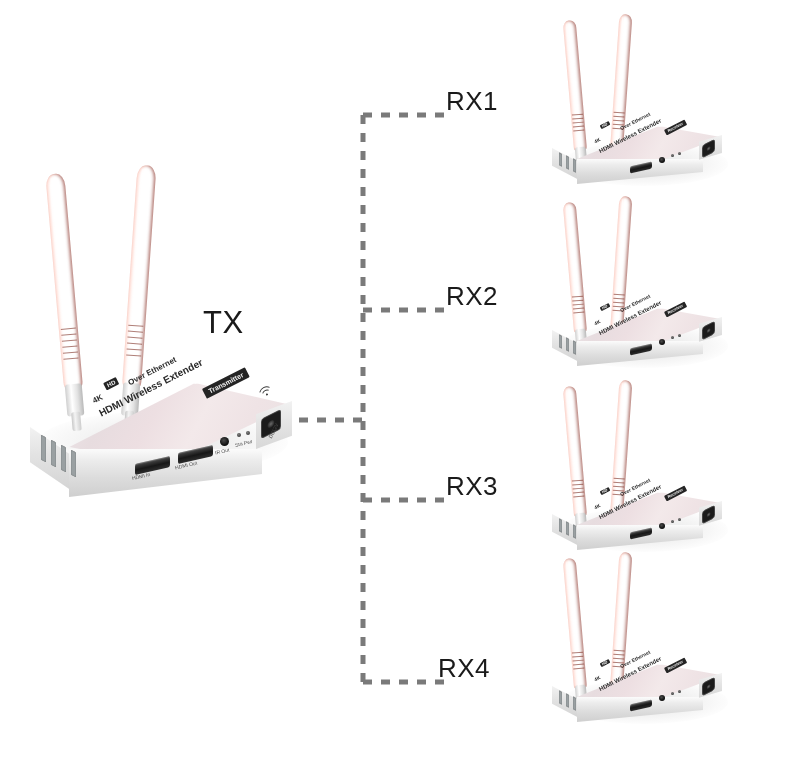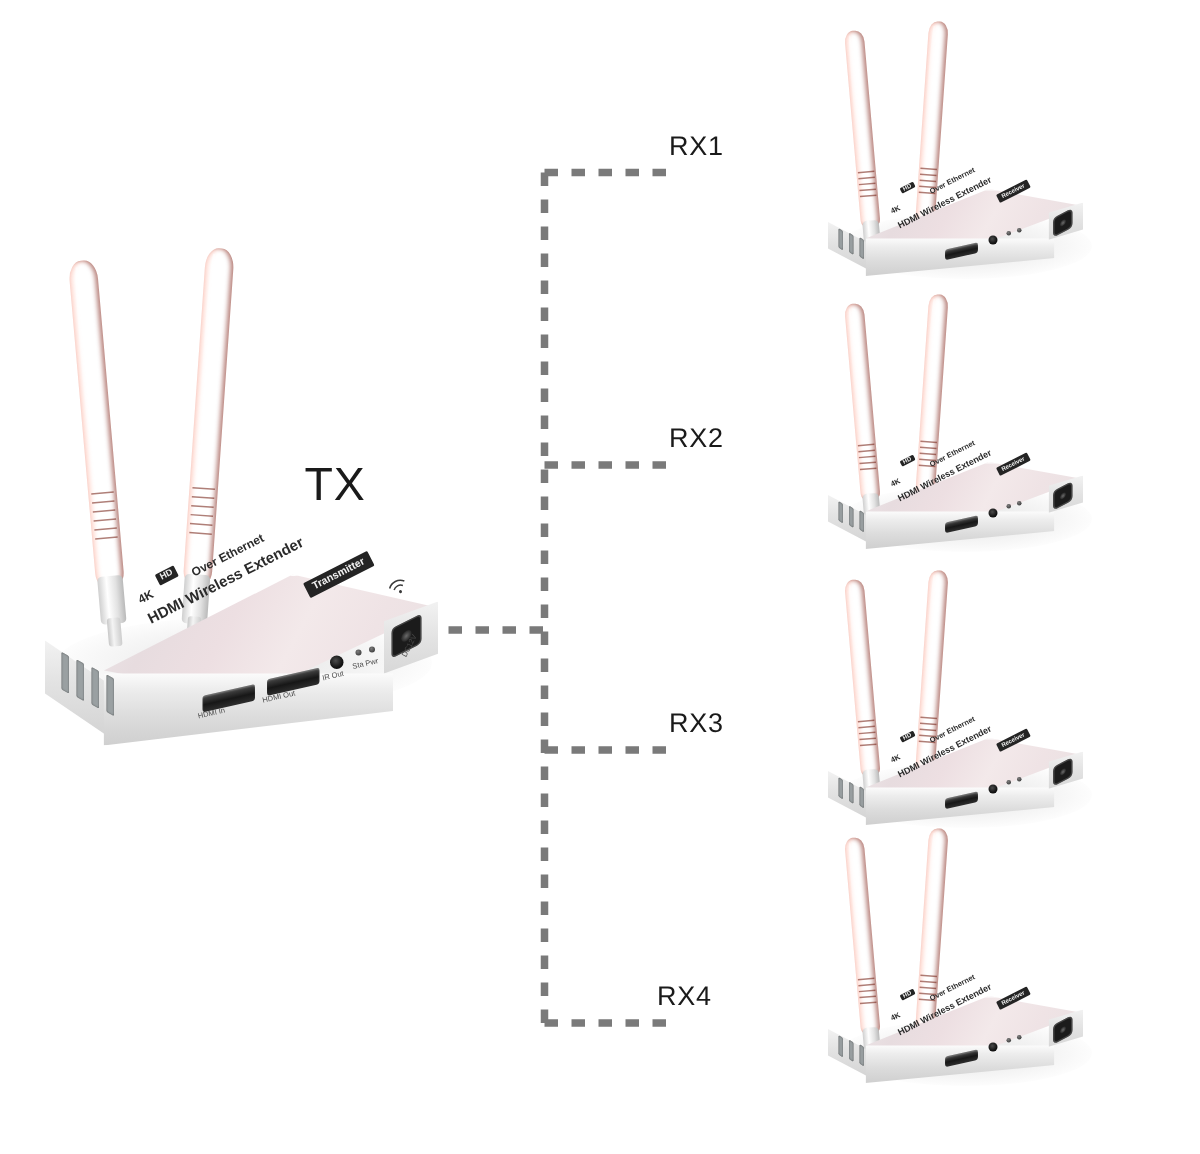--- a/index.html
+++ b/index.html
@@ -4,21 +4,21 @@
 <style>
   html,body{margin:0;padding:0;}
   body{
     width:800px;height:769px;background:#ffffff;position:relative;overflow:hidden;
     font-family:"Liberation Sans", sans-serif;
   }
   #stage{position:absolute;left:0;top:0;width:800px;height:769px;}
 
   
   .rx-label{
-    position:absolute;font-size:18px;font-weight:400;color:#1a1a1a;
+    position:absolute;font-size:26px;font-weight:400;color:#1a1a1a;
     letter-spacing:0.5px;line-height:1;white-space:nowrap;
   }
   .tx-label{
     position:absolute;font-size:31px;font-weight:400;color:#1a1a1a;
     letter-spacing:0.5px;line-height:1;white-space:nowrap;
   }
 
   
   .device{position:absolute;}
 

